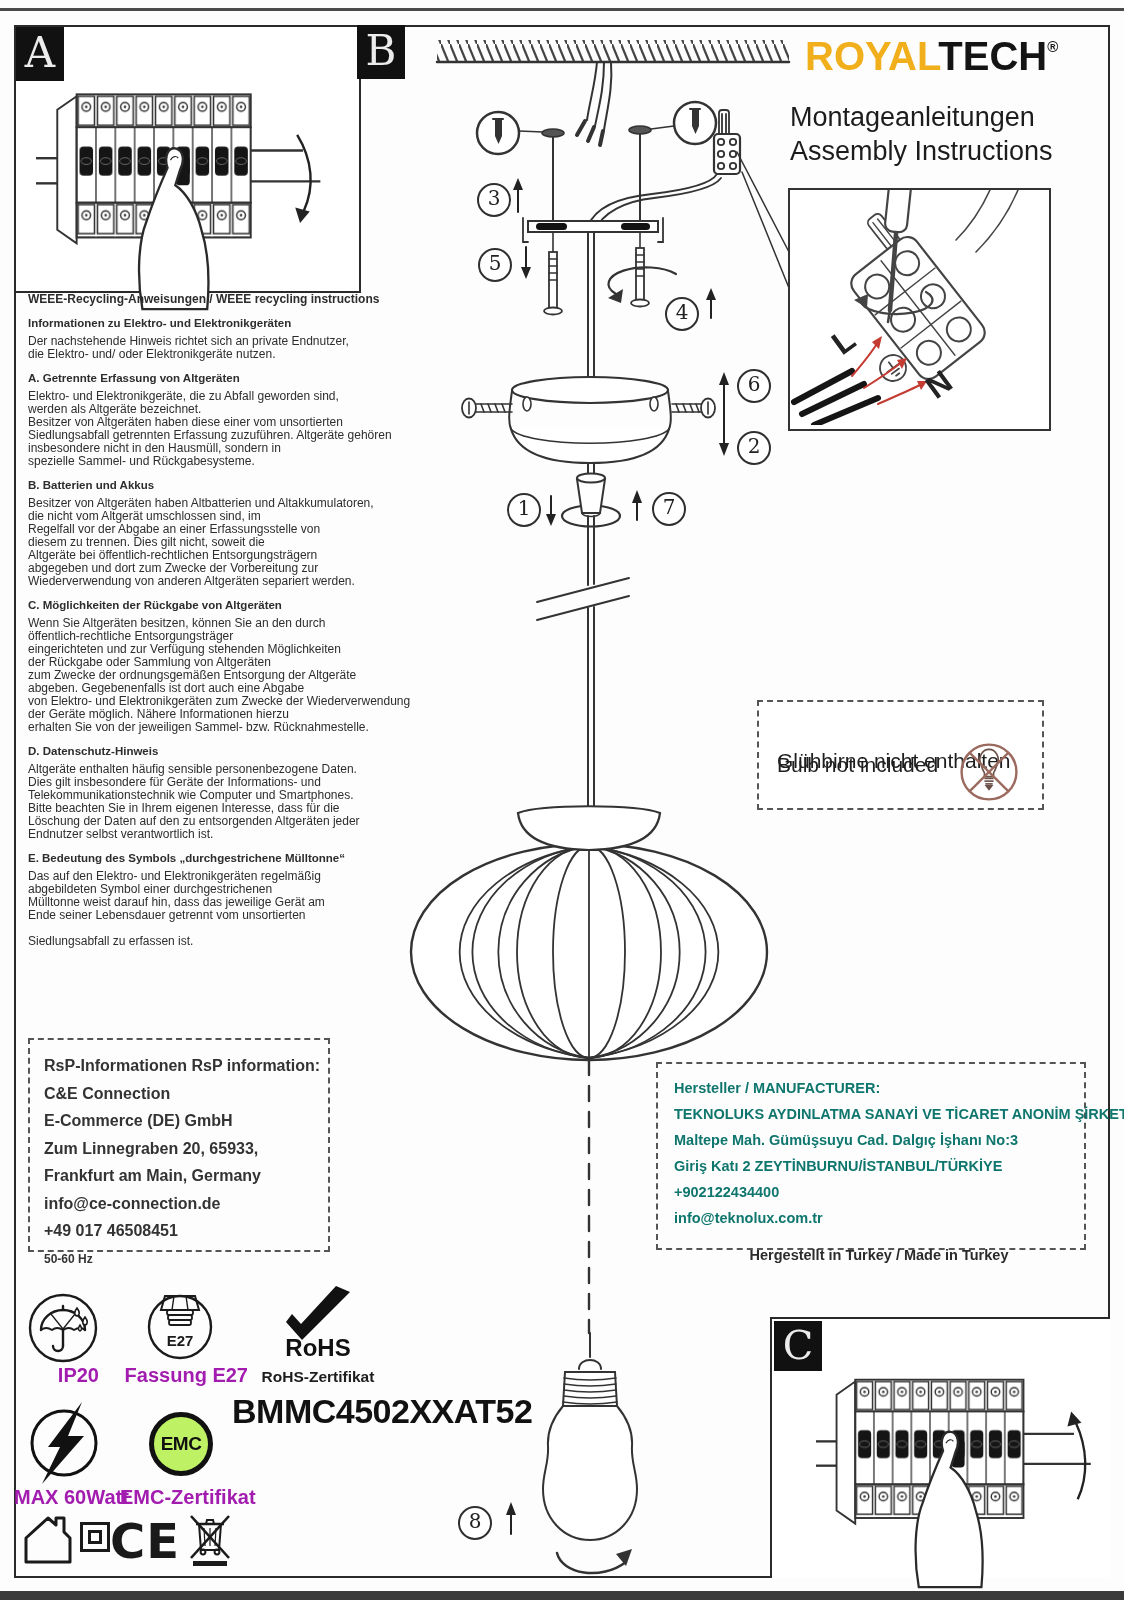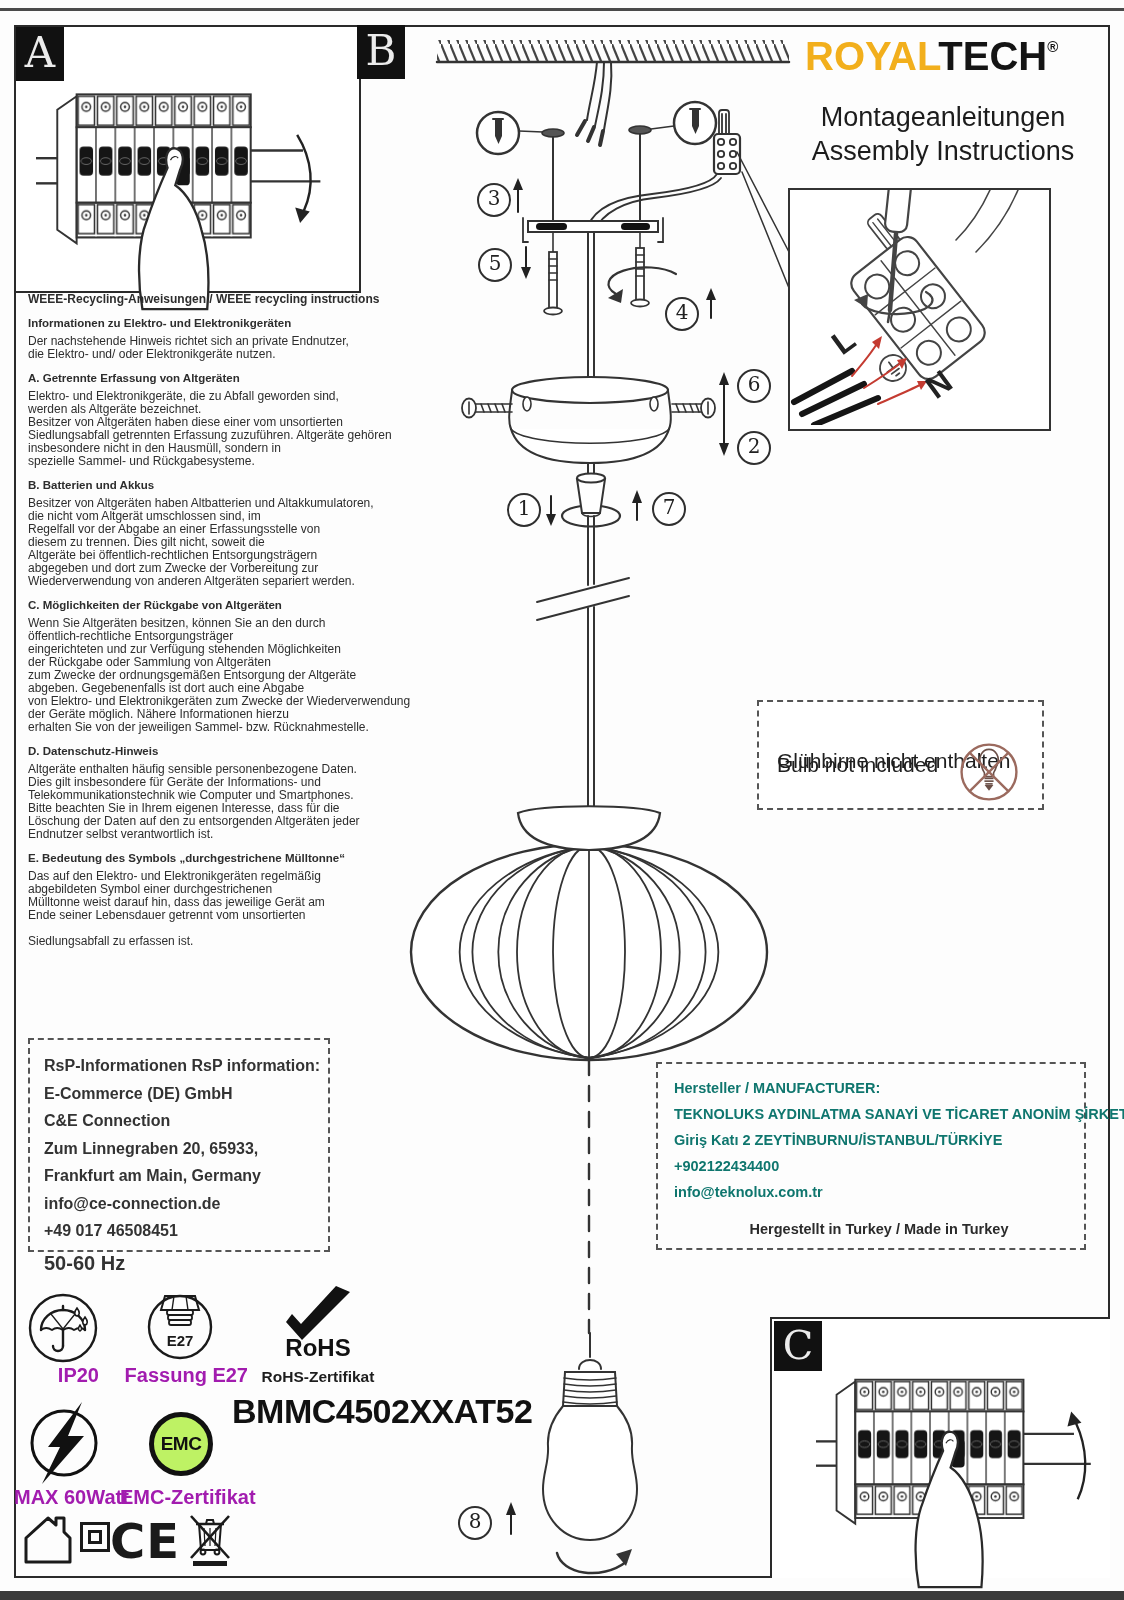--- a/index.html
+++ b/index.html
@@ -19,41 +19,41 @@
   .secBlabel{left:357px;top:25px;width:48px;height:54px;font-size:42px;line-height:52px;}
   .secC{left:770px;top:1317px;width:338px;height:259px;border-top:2px solid #2a2a2a;
         border-left:2px solid #2a2a2a;background:#fff;}
   .secC .seclabel{left:2px;top:2px;width:48px;height:50px;font-size:40px;line-height:48px;}
 
   .brand{left:805px;top:34px;width:290px;height:46px;font-size:40px;font-weight:700;
          white-space:nowrap;letter-spacing:0px;}
   .brand .royal{color:#F2AF1C;}
   .brand .tech{color:#141414;}
   .brand .reg{font-size:15px;vertical-align:18px;color:#141414;}
-  .titles{left:790px;top:100px;width:306px;text-align:center;font-size:27px;
+  .titles{left:790px;top:100px;width:306px;font-size:27px;
           font-weight:500;line-height:34px;color:#1c1c1c;}
 
   .weee{left:28px;top:292px;width:392px;}
   .wtitle{font-size:12px;font-weight:700;margin-bottom:4px;}
   .whead{font-size:11.5px;font-weight:700;margin:11px 0 6px 0;}
   .wbody{font-size:12px;line-height:13px;}
 
   .step{width:30px;height:30px;border:2px solid #2f2f2f;border-radius:50%;background:#fff;
         font-family:"DejaVu Serif",serif;font-size:20px;line-height:27px;text-align:center;color:#222;}
 
   .wirebox{left:788px;top:188px;width:259px;height:239px;border:2px solid #333;background:#fff;}
 
   .bulbbox{left:757px;top:700px;width:283px;height:106px;border:2.5px dashed #555;background:#fff;}
   .bb1{position:absolute;left:18px;top:14px;font-size:21px;font-weight:500;color:#1f1f1f;margin-top:33px;}
   .bb2{position:absolute;left:18px;top:51px;font-size:21px;font-weight:500;color:#1f1f1f;}
 
   .rspbox{left:28px;top:1038px;width:302px;height:214px;border:2.5px dashed #555;
           padding:12px 0 0 14px;box-sizing:border-box;}
   .rspline{font-size:16px;font-weight:700;line-height:27.5px;white-space:nowrap;color:#333;}
-  .rspfreq{font-size:20px;font-weight:700;margin-top:7px;color:#333;}
+  .rspfreq{font-size:12px;font-weight:700;margin-top:7px;color:#333;}
 
   .mfgbox{left:656px;top:1062px;width:430px;height:188px;border:2.5px dashed #555;
           padding:11px 0 0 16px;box-sizing:border-box;}
   .mfgline{font-size:14.5px;font-weight:700;line-height:26px;white-space:nowrap;color:#0f766e;}
   .mfgmade{font-size:14.5px;font-weight:700;margin-top:16px;color:#2b2b2b;text-align:center;}
 
   .certlabel{font-size:20px;font-weight:700;text-align:right;color:#a21caf;white-space:nowrap;}
   .rohstext{font-size:24px;font-weight:800;text-align:center;color:#111;}
   .rohscap{font-size:15.5px;font-weight:700;text-align:center;color:#1d1d1d;}
   .emccircle{left:149px;top:1412px;width:64px;height:64px;border:5.5px solid #111;border-radius:50%;
@@ -450,32 +450,33 @@
           <path d="M32,50 L38,50 L35,54 Z" fill="#6b5048"></path>
         </g>
         <line x1="14" y1="14" x2="56" y2="56"></line>
         <line x1="56" y1="14" x2="14" y2="56"></line>
       </g>
     </svg>
   </div>
 
   <div class="abs rspbox">
     <div class="rspline">RsP-Informationen RsP information:</div>
+    <div class="rspline">C&amp;E Connection</div>
     <div class="rspline">E-Commerce (DE) GmbH</div>
-    <div class="rspline">C&amp;E Connection</div>
     <div class="rspline">Zum Linnegraben 20, 65933,</div>
     <div class="rspline">Frankfurt am Main, Germany</div>
     <div class="rspline">info@ce-connection.de</div>
     <div class="rspline">+49 017 46508451</div>
     <div class="rspfreq">50-60 Hz</div>
   </div>
 
   <div class="abs mfgbox">
     <div class="mfgline">Hersteller / MANUFACTURER:</div>
     <div class="mfgline">TEKNOLUKS AYDINLATMA SANAYİ VE TİCARET ANONİM ŞİRKETİ</div>
+    <div class="mfgline">Maltepe Mah. Gümüşsuyu Cad. Dalgıç İşhanı No:3</div>
     <div class="mfgline">Giriş Katı 2 ZEYTİNBURNU/İSTANBUL/TÜRKİYE</div>
     <div class="mfgline">+902122434400</div>
     <div class="mfgline">info@teknolux.com.tr</div>
     <div class="mfgmade">Hergestellt in Turkey / Made in Turkey</div>
   </div>
 
   <svg class="abs" style="left:27px;top:1292px" width="72" height="72" viewBox="0 0 72 72">
     <g stroke="#1a1a1a" fill="none" stroke-width="2.4" stroke-linecap="round">
       <circle cx="36" cy="36" r="33"></circle>
       <path d="M14,38 A22,20 0 0 1 58,38"></path>

